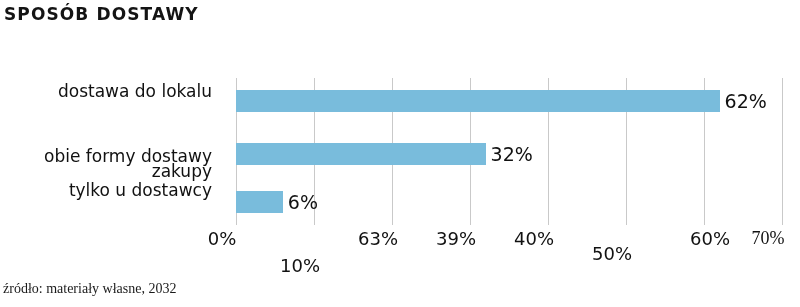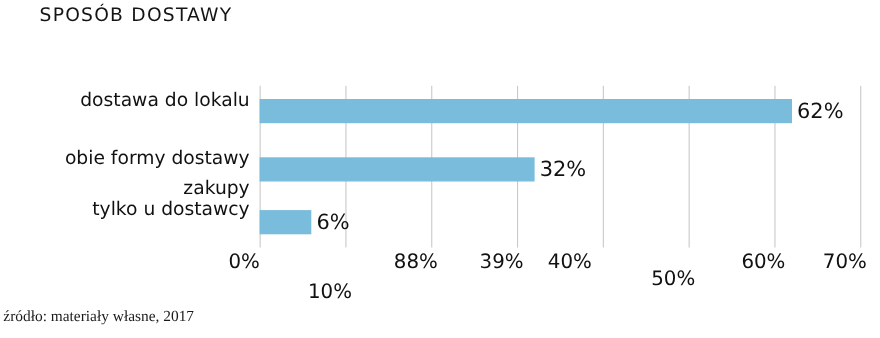--- a/index.html
+++ b/index.html
@@ -22,26 +22,25 @@
     width: 800px;
     height: 307px;
   }
 
   
   #chart-title {
     position: absolute;
     left: 4px;
     top: 4px;
     font-size: 17px;
-    font-weight: normal;
+    font-weight: bold;
     letter-spacing: 1.1px;
     color: #141414;
     white-space: nowrap;
     font-family: "DejaVu Sans", sans-serif;
-    margin-left: 32px;
   }
 
   
   #plot-area {
     position: absolute;
     left: 236px;
     top: 78px;
     width: 546px;
     height: 147px;
   }
@@ -92,21 +91,20 @@
     position: absolute;
     left: 0;
     top: 78px;
     width: 212px;
     height: 147px;
   }
   #cat-labels .cat-label {
     right: 0;
     left: 0;
     width: 212px;
-    padding-left: 15px;
   }
 
   
   #x-axis {
     position: absolute;
     left: 222px;
     top: 228px;
     width: 546px;
     height: 26px;
   }
@@ -134,21 +132,21 @@
 </head>
 <body>
 
 <div id="chart-figure">
 
   <div id="chart-title">SPOSÓB DOSTAWY</div>
 
   <div id="cat-labels">
     <div class="cat-label" style="top:84px;">zakupy
 tylko u dostawcy</div>
-    <div class="cat-label" style="top:57px;">obie formy dostawy</div>
+    <div class="cat-label" style="top:69px;">obie formy dostawy</div>
     <div class="cat-label" style="top:4px;">dostawa do lokalu</div>
   </div>
 
   <div id="plot-area">
     <div id="gridlines">
         <div class="gridline" style="left: 0px; background: rgb(201, 201, 201);"></div>
         <div class="gridline" style="left: 78px; background: rgb(201, 201, 201);"></div>
         <div class="gridline" style="left: 156px; background: rgb(201, 201, 201);"></div>
         <div class="gridline" style="left: 234px; background: rgb(201, 201, 201);"></div>
         <div class="gridline" style="left: 312px; background: rgb(201, 201, 201);"></div>
@@ -168,23 +166,23 @@
         <div class="bar-row" style="top: 113px; width: 546px;">
           <div class="bar" style="width: 46.8px; background: rgb(121, 188, 220);"></div>
           <div class="bar-value" style="left: 51.8px;">6%</div>
         </div>
       </div>
   </div>
 
   <div id="x-axis">
       <div class="tick-label" style="left: 0px;">0%</div>
       <div class="tick-label" style="left: 78px; margin-top: 27px;">10%</div>
-      <div class="tick-label" style="left: 156px;">88%</div>
+      <div class="tick-label" style="left: 156px;">63%</div>
       <div class="tick-label" style="left: 234px;">39%</div>
-      <div class="tick-label" style="left: 296px;">40%</div>
+      <div class="tick-label" style="left: 312px;">40%</div>
       <div class="tick-label" style="left: 390px; margin-top: 15px;">50%</div>
-      <div class="tick-label" style="left: 472px;">60%</div>
-      <div class="tick-label" style="left: 546px;">70%</div>
+      <div class="tick-label" style="left: 488px;">60%</div>
+      <div class="tick-label" style="left: 546px; font-family: Liberation Serif, serif;">70%</div>
     </div>
 
-  <div id="source-note">źródło: materiały własne, 2017</div>
+  <div id="source-note">źródło: materiały własne, 2032</div>
 
 </div>
 
 </body></html>

